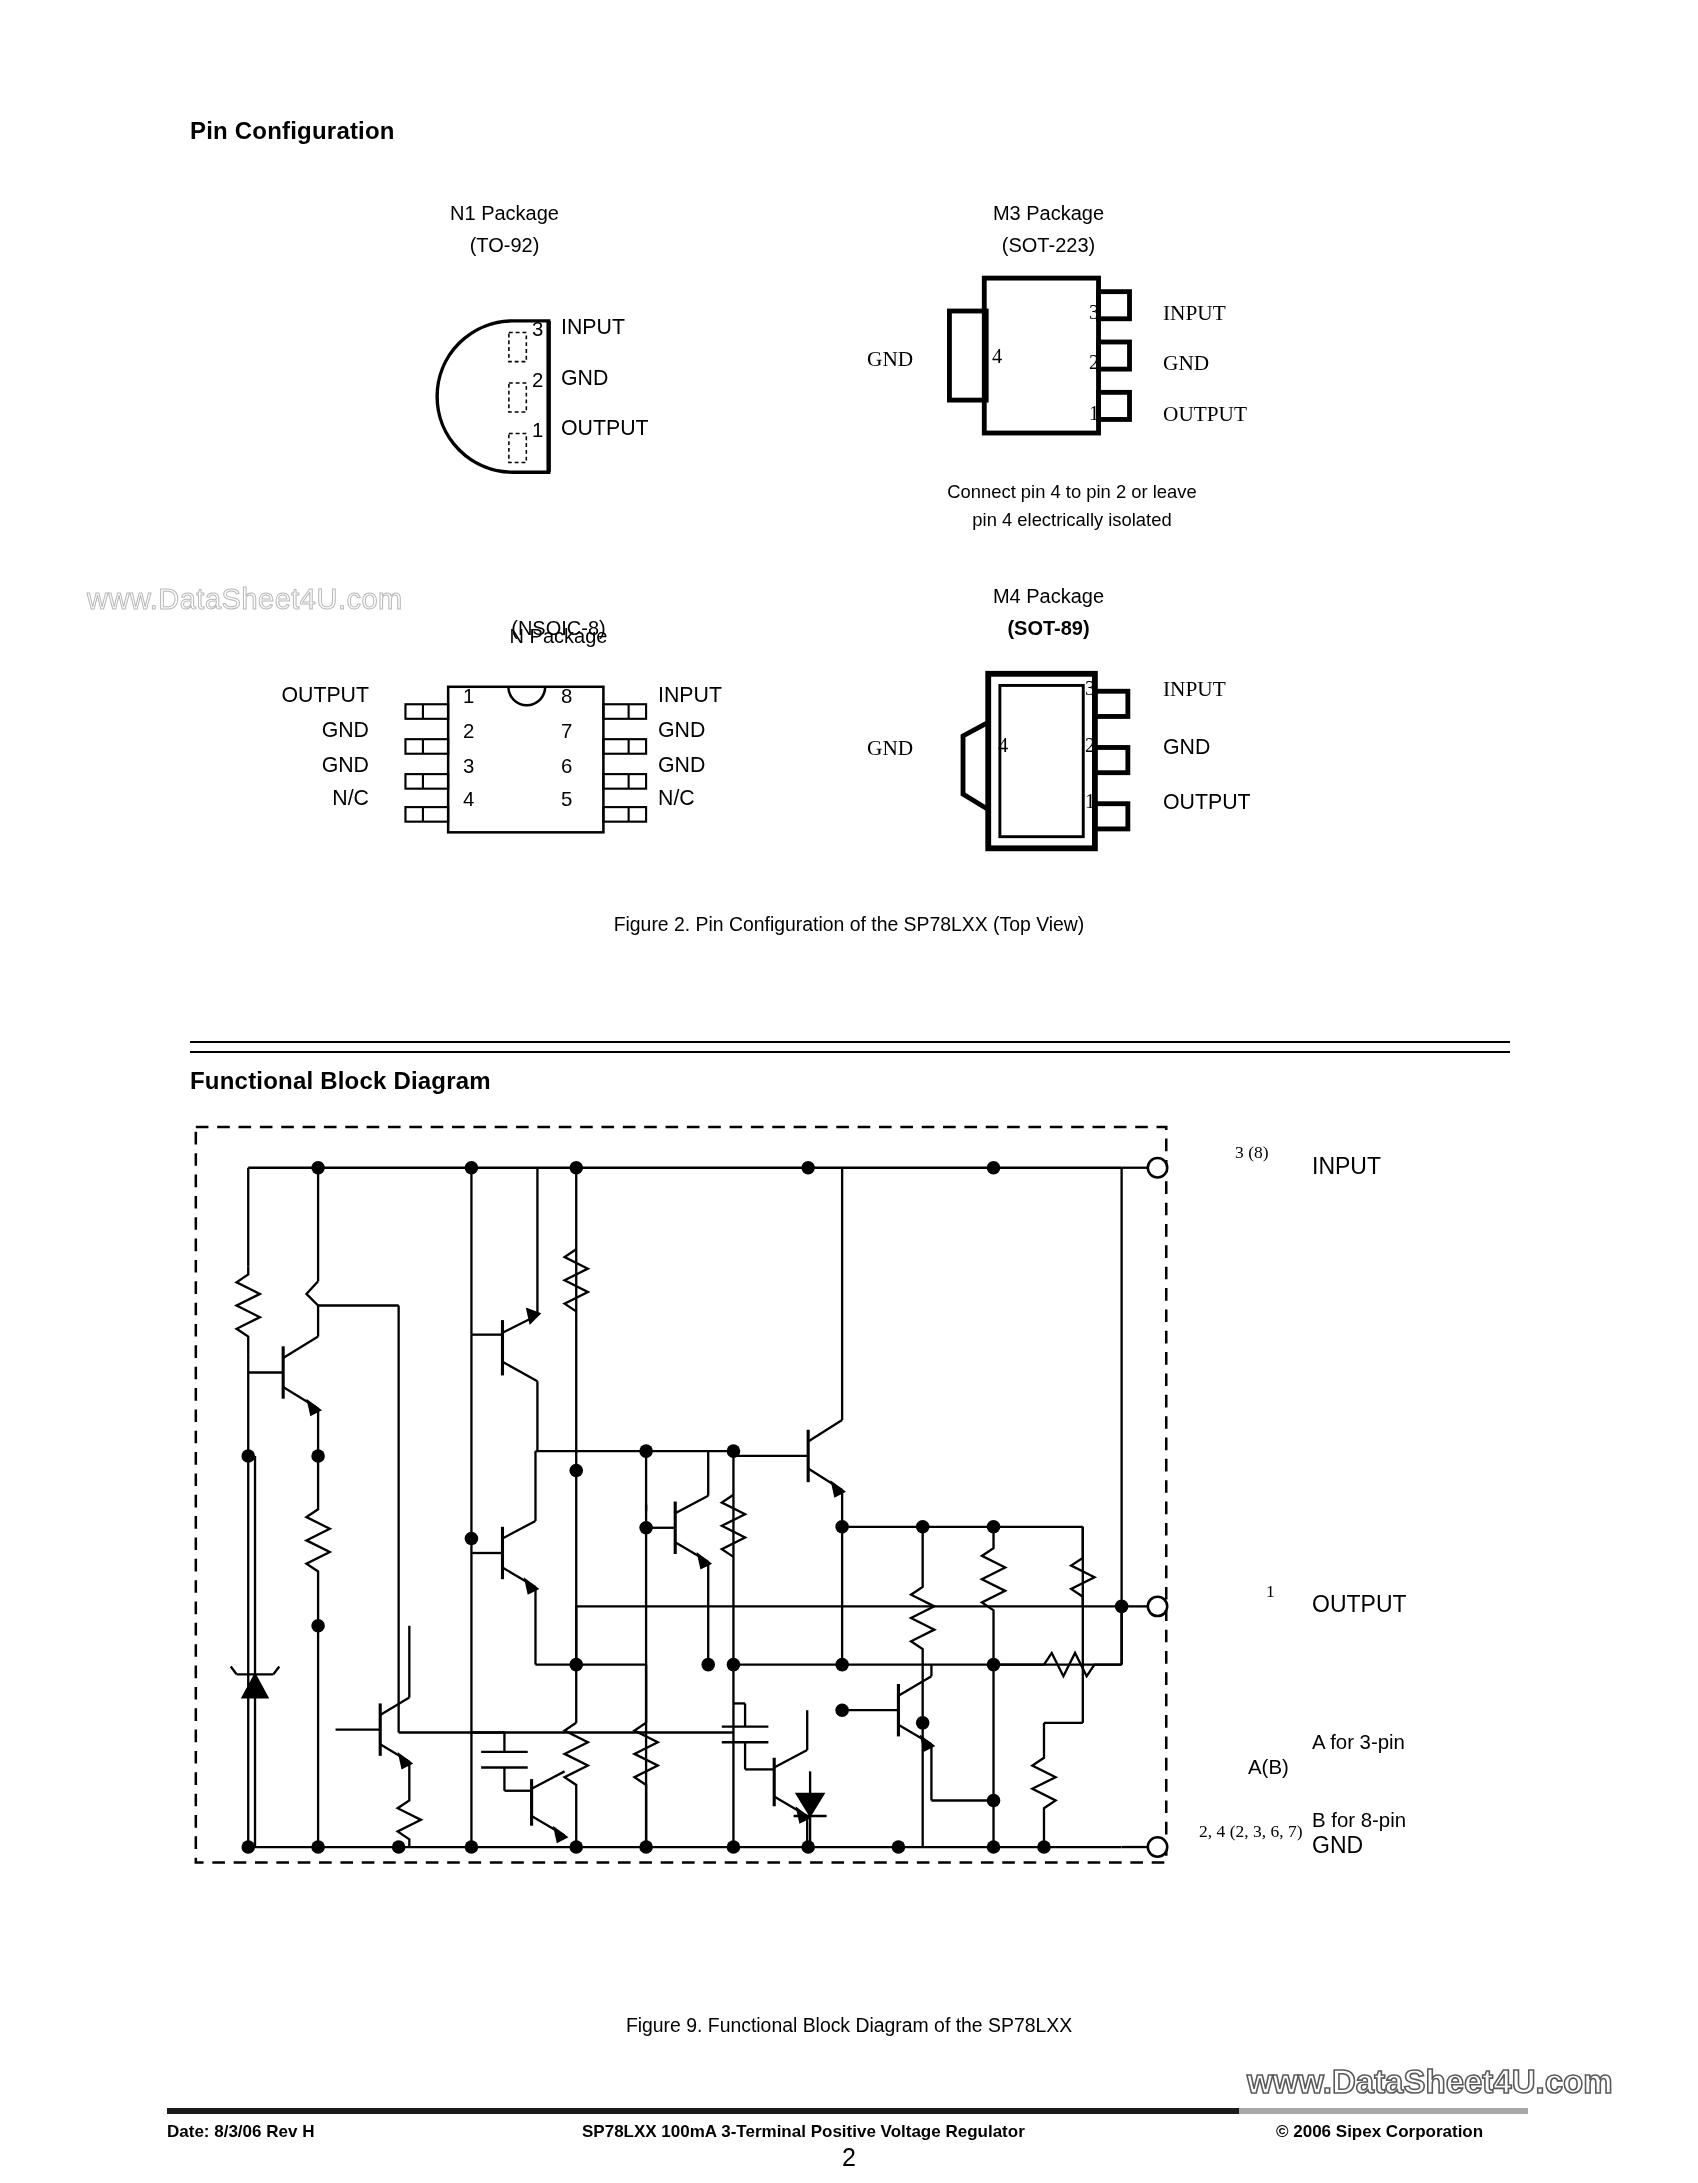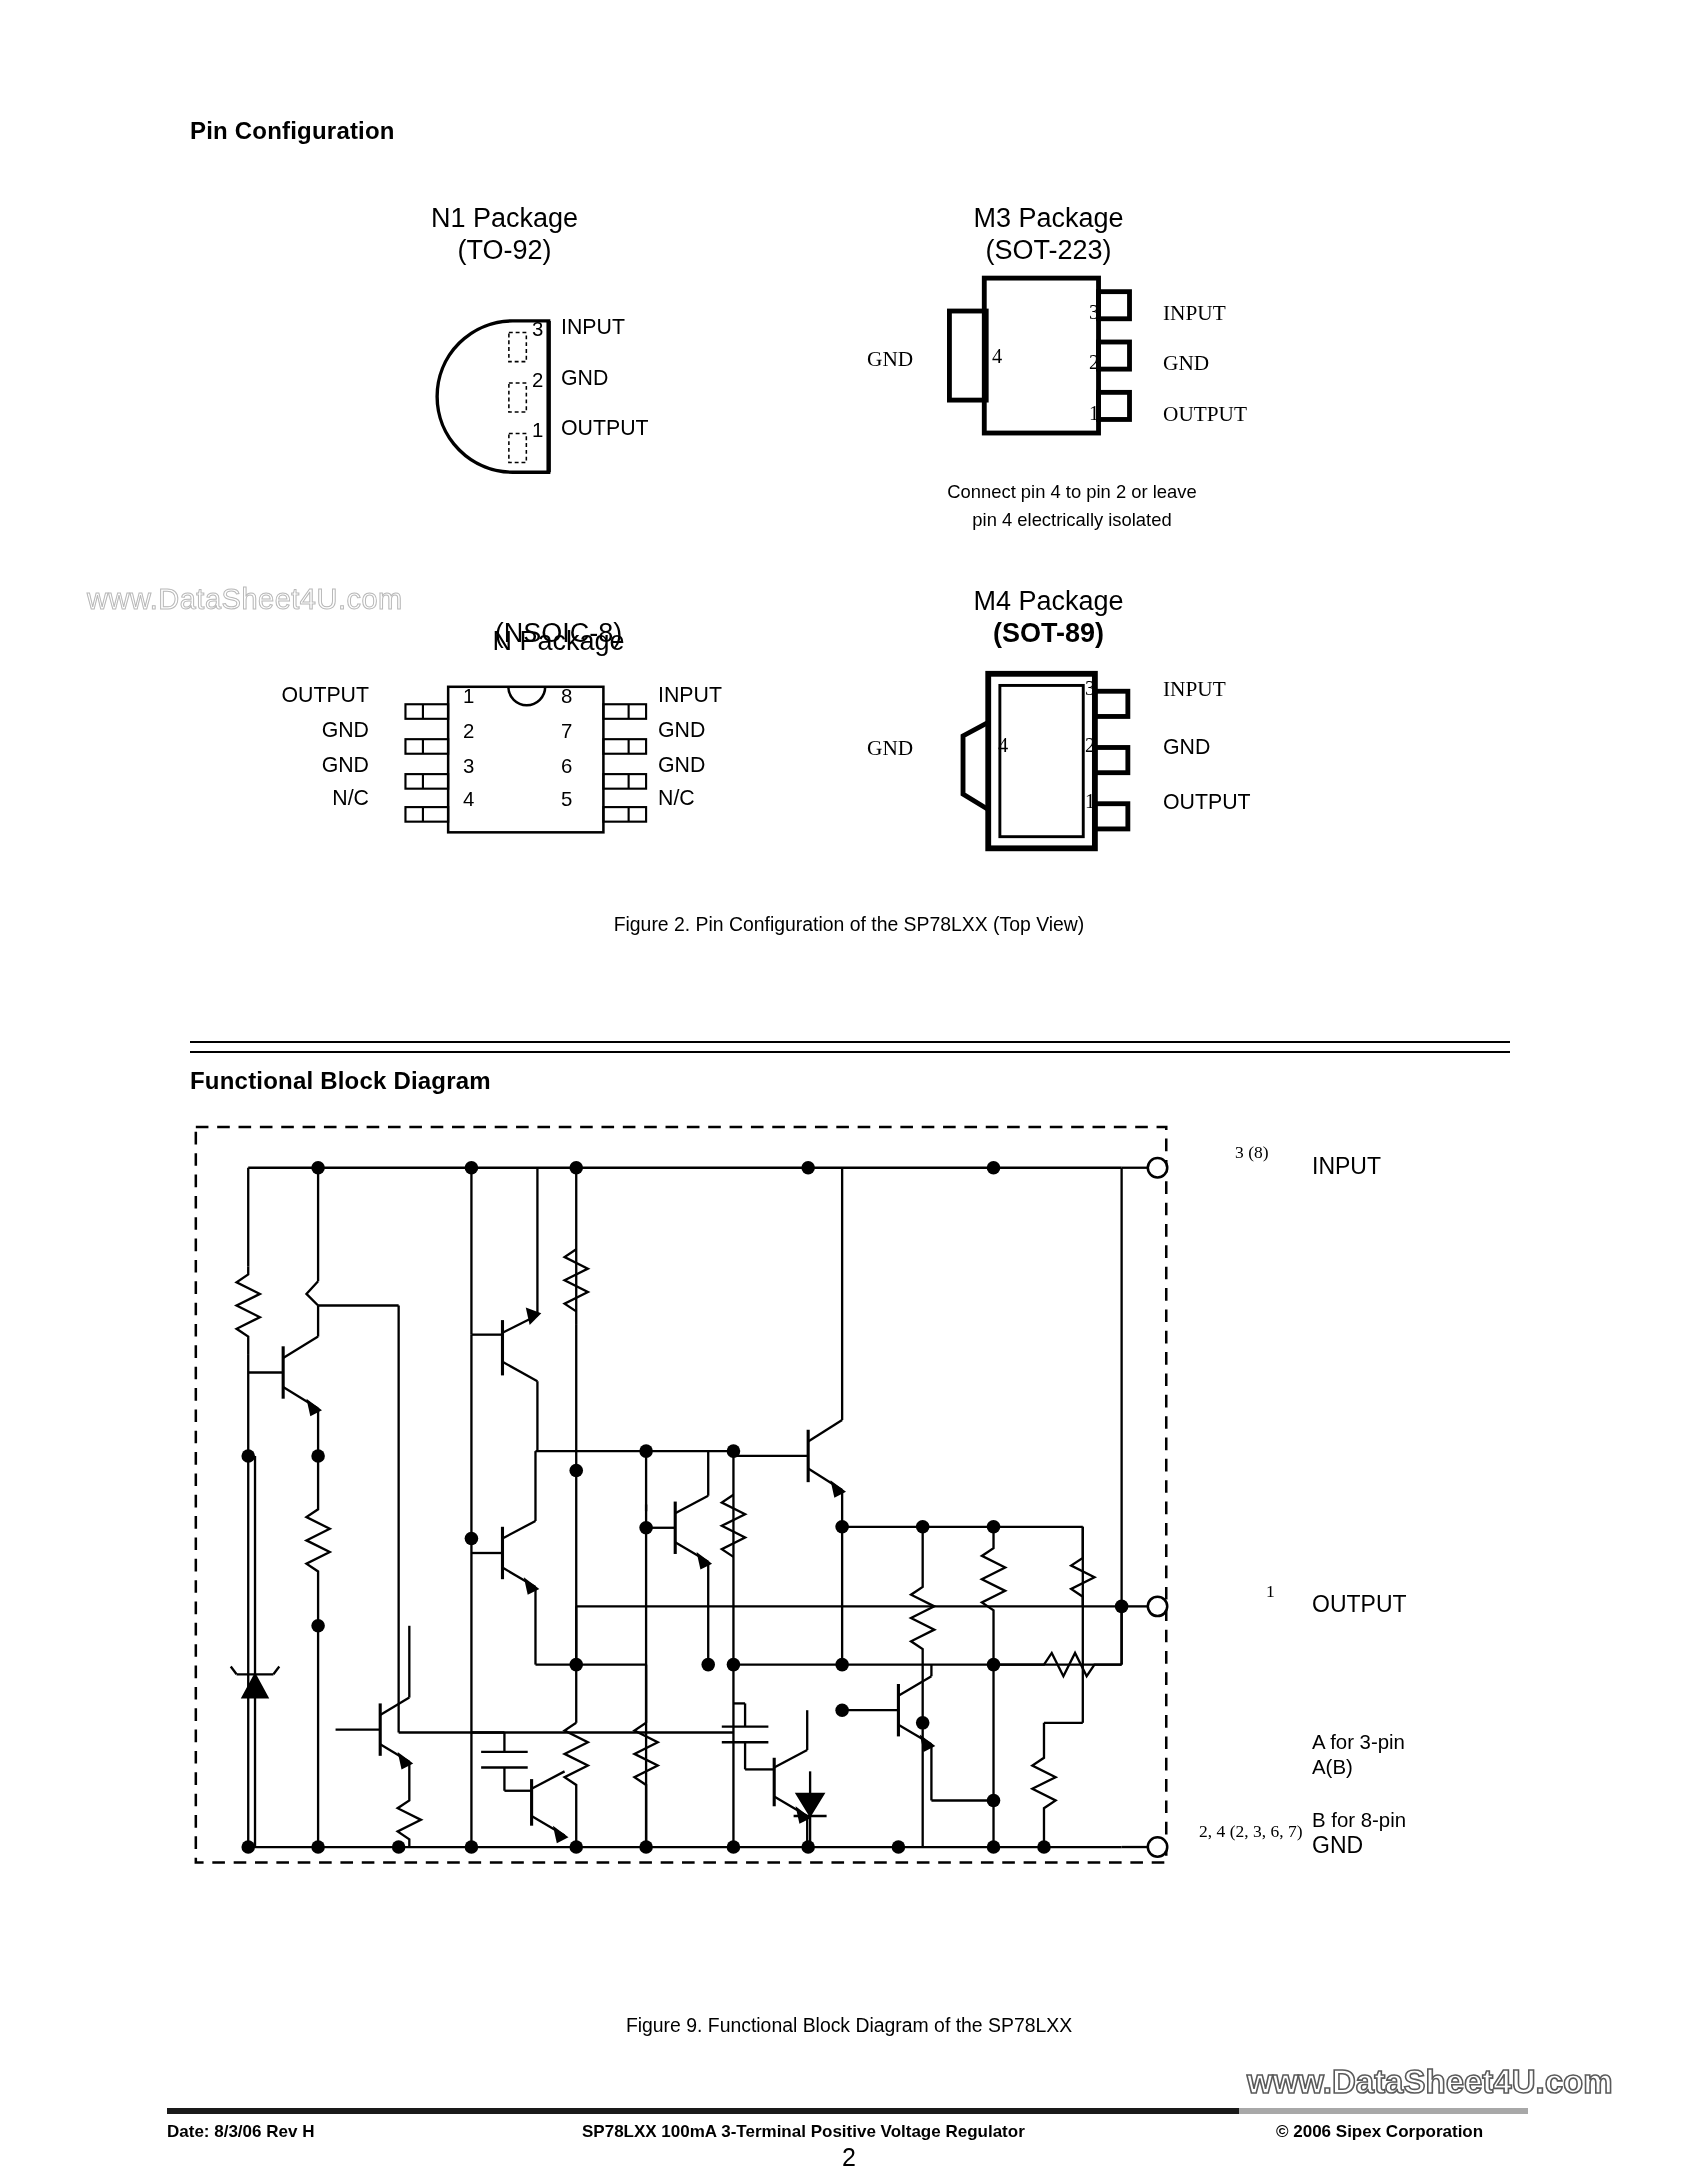--- a/index.html
+++ b/index.html
@@ -9,21 +9,21 @@
     color:#000;overflow:hidden;
   }
   .abs{position:absolute;}
   
   .section-head{
     font-size:24px;font-weight:bold;letter-spacing:0.2px;
     font-family:"Liberation Sans", sans-serif;
   }
   
   .pkg-title{
-    font-size:27px;text-align:center;line-height:1.42;
+    font-size:20px;text-align:center;line-height:1.42;
     font-family:"Liberation Sans", sans-serif;white-space:nowrap;
   }
   .pin-label-sans{font-size:21.3px;font-family:"Liberation Sans", sans-serif;white-space:nowrap;}
   .pin-label-serif{font-size:21.3px;font-family:"Liberation Serif", serif;white-space:nowrap;}
   .pin-num-sans{font-size:20.4px;font-family:"Liberation Sans", sans-serif;}
   .pin-num-serif{font-size:20.4px;font-family:"Liberation Serif", serif;}
   .note{
     font-size:18.4px;text-align:center;line-height:1.45;
     font-family:"Liberation Sans", sans-serif;white-space:nowrap;
   }
@@ -416,21 +416,21 @@
 
 <div class="abs io-pin" style="left:1235px;top:1142px;">3 (8)</div>
 <div class="abs io-label" style="left:1312px;top:1153px;">INPUT</div>
 
 <div class="abs io-pin" style="left:1266px;top:1581px;">1</div>
 <div class="abs io-label" style="left:1312px;top:1591px;">OUTPUT</div>
 
 <div class="abs io-pin" style="left:1155px;top:1821px;margin-left:44px;">2, 4 (2, 3, 6, 7)</div>
 <div class="abs io-label" style="left:1312px;top:1832px;">GND</div>
 
-<div class="abs ab-note" style="left:1312px;top:1754px;">A(B)</div>
+<div class="abs ab-note" style="left:1248px;top:1754px;">A(B)</div>
 <div class="abs ab-note" style="left:1312px;top:1729px;">A for 3-pin</div>
 <div class="abs ab-note" style="left:1312px;top:1807px;">B for 8-pin</div>
 
 <div class="abs fig-caption" style="left:0;top:2014px;">Figure 9. Functional Block Diagram of the SP78LXX</div>
 
 <div class="abs watermark-dark" style="left:1247px;top:2063px;">www.DataSheet4U.com</div>
 
 <div class="abs" style="left:167px;top:2108px;width:1072px;height:5.8px;background:#1a1a1a;"></div>
 <div class="abs" style="left:1239px;top:2108px;width:289px;height:5.8px;background:#a8a8a8;"></div>
 

